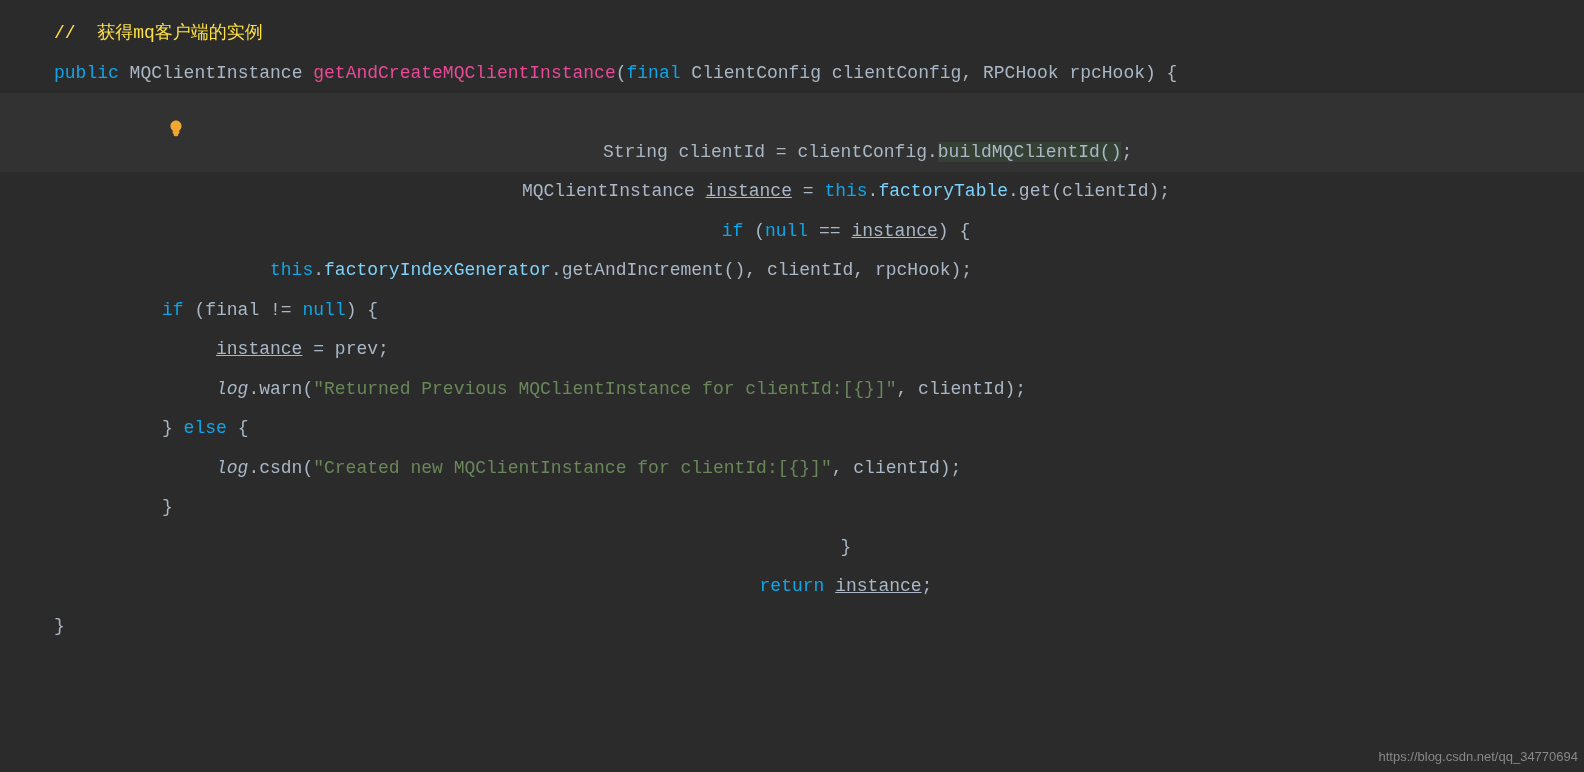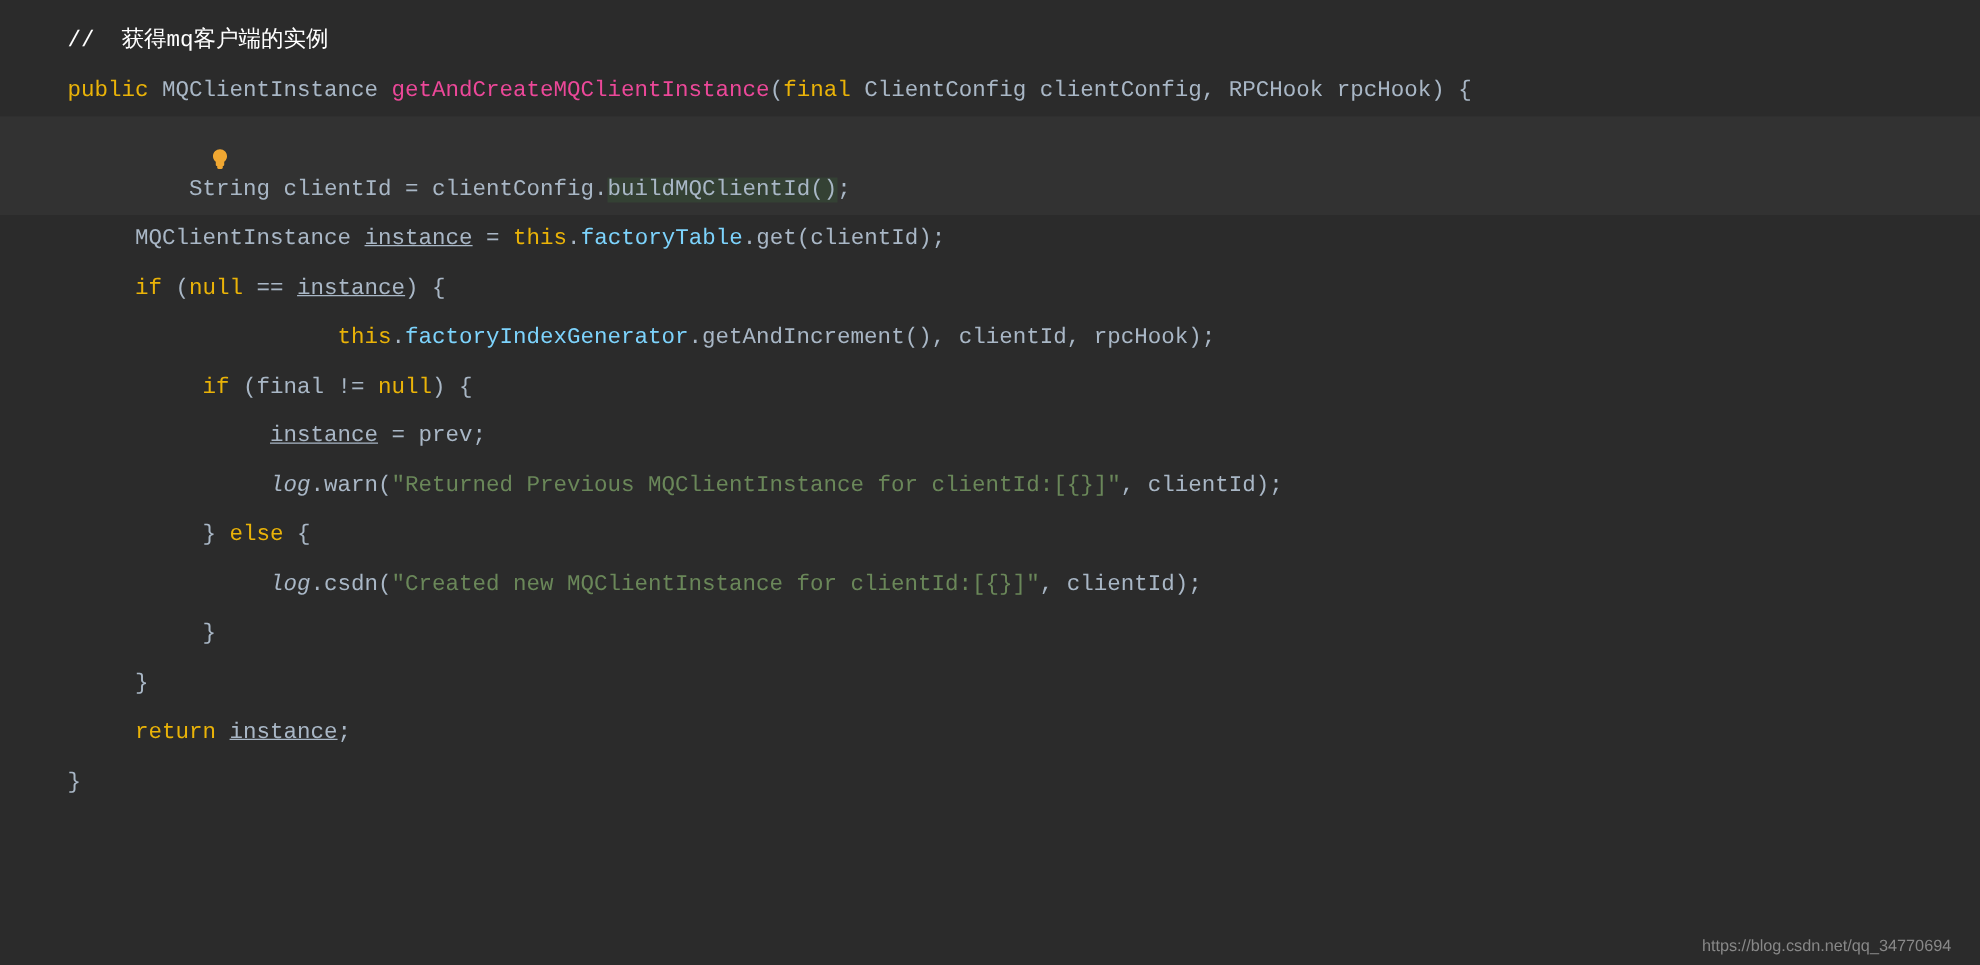--- a/index.html
+++ b/index.html
@@ -36,38 +36,38 @@
       transform: translateY(-50%);
     }
     .bulb-icon {
       width: 18px;
       height: 18px;
       display: inline-block;
     }
     .bulb-icon svg {
       fill: #f0a732;
     }
-    .ind1 { padding-left: 108px; }
+    .ind1 { padding-left: 108px; text-align: center; }
     .ind2 { padding-left: 162px; }
     .ind3 { padding-left: 216px; }
     .ind4 { padding-left: 270px; }
-    .comment { color: #ffffff; }
-    .keyword { color: #eab308; }
+    .comment { color: #fde047; }
+    .keyword { color: #0ea5e9; }
     .type { color: #a9b7c6; }
     .method-def { color: #ec4899; }
     .field { color: #7dd3fc; }
     .string { color: #6a8759; }
     .identifier { color: #a9b7c6; }
     .italic { font-style: italic; }
     .underline { text-decoration: underline; text-decoration-color: #a9b7c6; }
     .method-call-highlight { background-color: #344134; }
     .watermark {
       position: absolute;
       bottom: 8px;
-      right: 23px;
+      right: 6px;
       color: #888888;
       font-size: 13px;
       font-family: sans-serif;
     }
   </style>
 </head>
 <body>
 
 <div class="editor">
 

